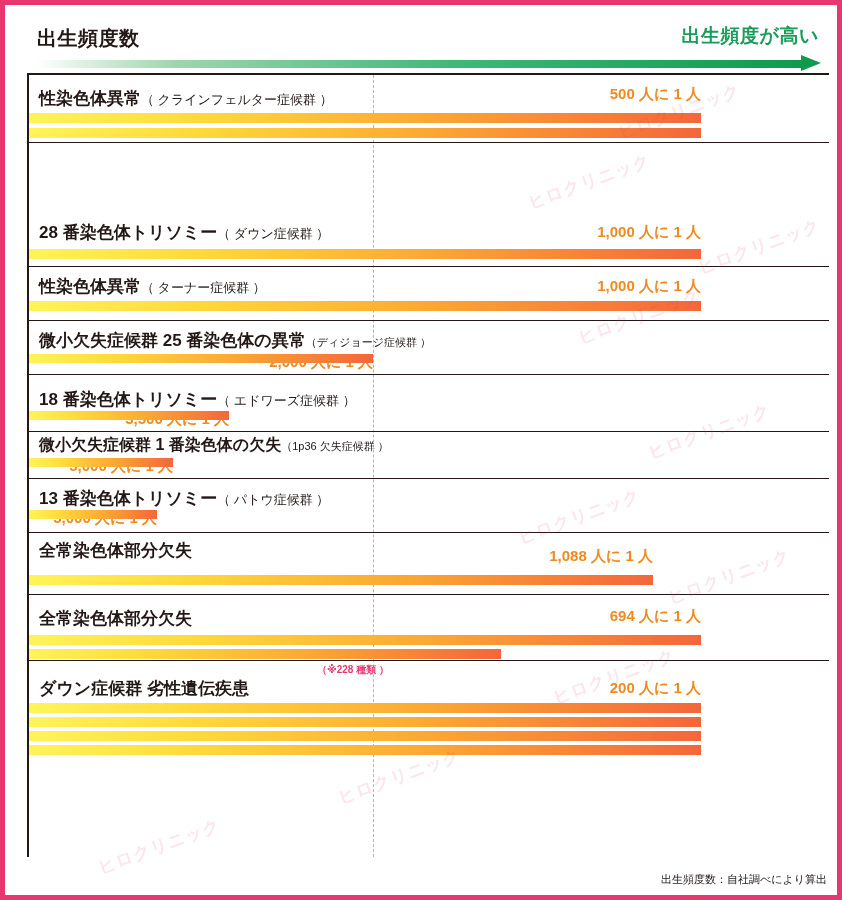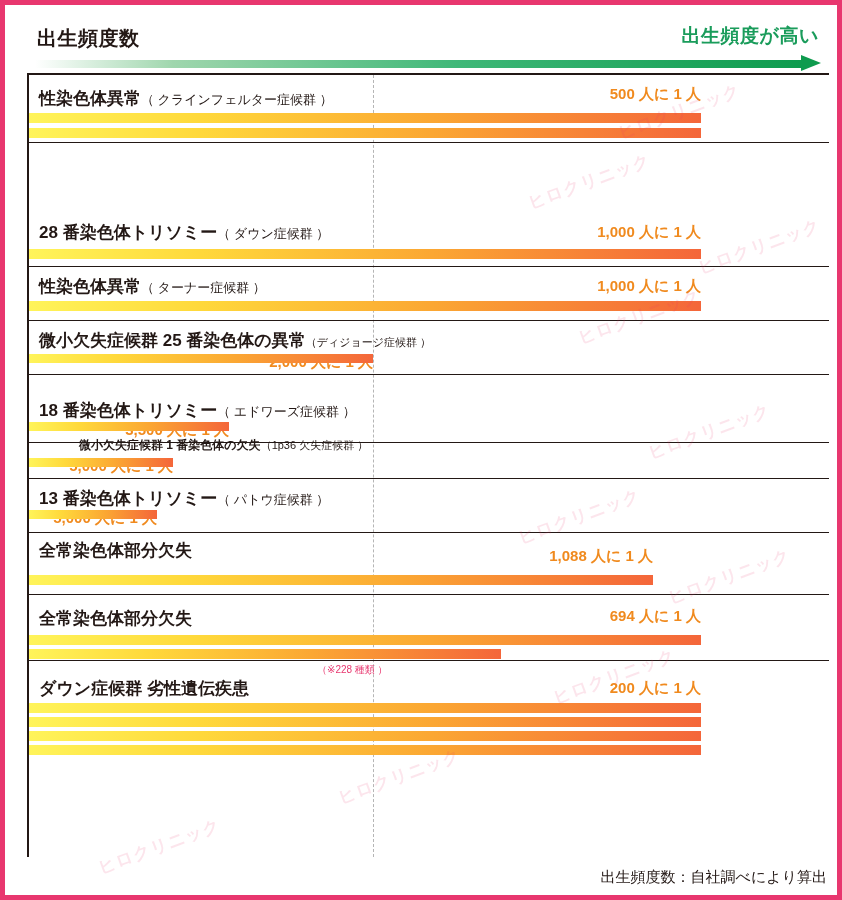--- a/index.html
+++ b/index.html
@@ -116,34 +116,33 @@
     position: absolute;
     left: 10px;
     white-space: nowrap;
     color: #231815;
   }
   .label .main {
     font-size: 17px;
     font-weight: bold;
   }
   .label .main.sm {
-    font-size: 12px;
-    margin-left: 40px;
+    font-size: 16px;
   }
   .label .sub {
     font-size: 13px;
     font-weight: normal;
   }
   .label .sub.xs {
     font-size: 11px;
   }
   .note {
     position: absolute;
     font-size: 10px;
-    font-weight: normal;
+    font-weight: bold;
     color: #e8376f;
     white-space: nowrap;
   }
   .value {
     position: absolute;
     font-size: 15px;
     font-weight: bold;
     color: #f08a1e;
     white-space: nowrap;
     transform: translateX(-100%);
@@ -156,21 +155,21 @@
   }
   .bar.tall {
     height: 10px;
   }
 
   
   .footer {
     position: absolute;
     right: 10px;
     bottom: 8px;
-    font-size: 15px;
+    font-size: 11px;
     color: #231815;
   }
 
   
   .wm {
     position: absolute;
     color: rgba(232, 55, 111, 0.13);
     font-size: 17px;
     font-weight: bold;
     white-space: nowrap;
@@ -229,21 +228,21 @@
 
       <div class="row" style="position:absolute;left:0;right:0;top:246px;height:54px">
         <div class="label" style="top:8px">
           <span class="main">微小欠失症候群 25 番染色体の異常</span><span class="sub xs">（ディジョージ症候群 ）</span>
         </div>
         <div class="value" style="top:32px;left:43%">2,000 人に 1 人</div>
         <div class="bar" style="top:33px;width:43%"></div>
         <div class="row-sep"></div>
       </div>
 
-      <div class="row" style="position:absolute;left:0;right:0;top:316px;height:52px">
+      <div class="row" style="position:absolute;left:0;right:0;top:305px;height:52px">
         <div class="label" style="top:8px">
           <span class="main">18 番染色体トリソミー</span><span class="sub">（ エドワーズ症候群 ）</span>
         </div>
         <div class="value" style="top:30px;left:25%">3,500 人に 1 人</div>
         <div class="bar" style="top:31px;width:25%"></div>
         <div class="row-sep"></div>
       </div>
 
       <div class="row" style="position:absolute;left:0;right:0;top:352px;height:52px">
         <div class="label" style="top:8px">

